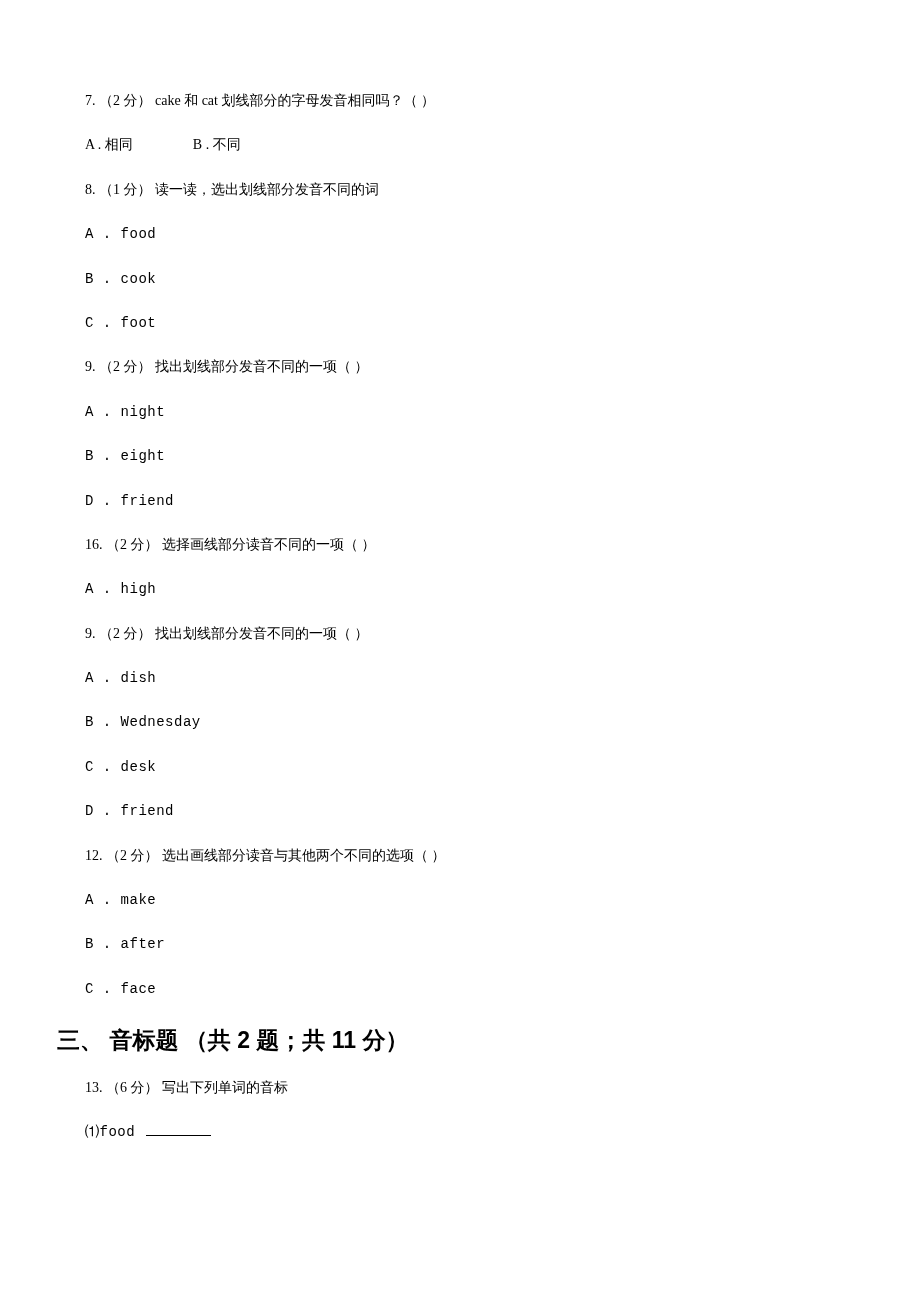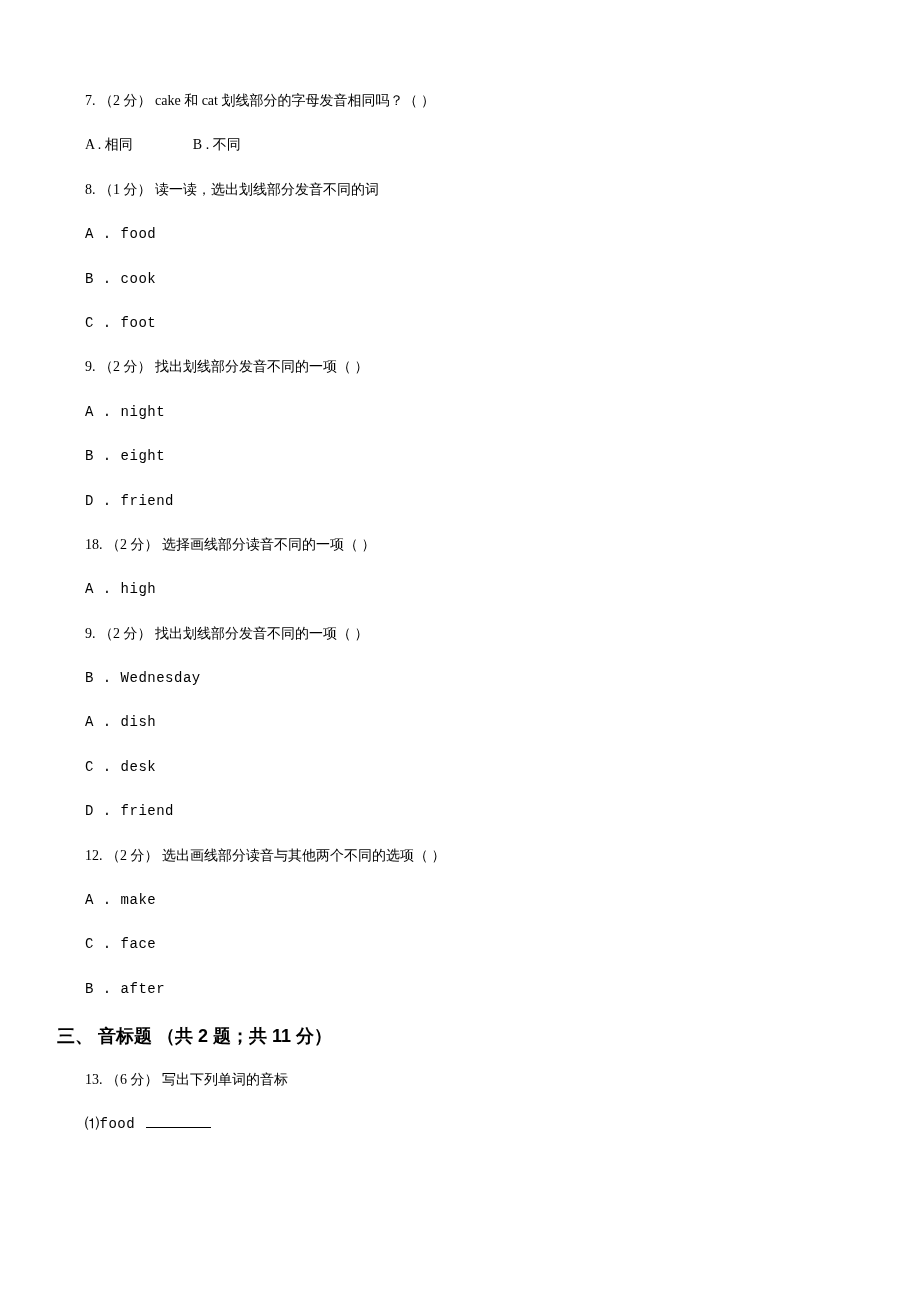--- a/index.html
+++ b/index.html
@@ -24,21 +24,21 @@
     .options-inline {
       display: flex;
       gap: 60px;
       margin-bottom: 22px;
     }
     .option {
       margin-bottom: 22px;
     }
     .section-title {
       font-family: SimHei, "黑体", sans-serif;
-      font-size: 18px;
+      font-size: 23px;
       font-weight: bold;
       margin: 15px 0 18px -28px;
     }
     .sub-question {
       margin-bottom: 16px;
     }
     .blank {
       display: inline-block;
       border-bottom: 1px solid #000;
       width: 65px;
@@ -72,37 +72,37 @@
   </div>
 
   <div class="question">
     <div class="question-stem">9. （2 分） 找出划线部分发音不同的一项（    ）</div>
     <div class="option mono">A . night</div>
     <div class="option mono">B . eight</div>
     <div class="option mono">D . friend</div>
   </div>
 
   <div class="question">
-    <div class="question-stem">18. （2 分） 选择画线部分读音不同的一项（    ）</div>
+    <div class="question-stem">16. （2 分） 选择画线部分读音不同的一项（    ）</div>
     <div class="option mono">A . high</div>
   </div>
 
   <div class="question">
     <div class="question-stem">9. （2 分） 找出划线部分发音不同的一项（    ）</div>
+    <div class="option mono">A . dish</div>
     <div class="option mono">B . Wednesday</div>
-    <div class="option mono">A . dish</div>
     <div class="option mono">C . desk</div>
     <div class="option mono">D . friend</div>
   </div>
 
   <div class="question">
     <div class="question-stem">12. （2 分） 选出画线部分读音与其他两个不同的选项（    ）</div>
     <div class="option mono">A . make</div>
+    <div class="option mono">B . after</div>
     <div class="option mono">C . face</div>
-    <div class="option mono">B . after</div>
   </div>
 
   <div class="section-title">三、 音标题 （共 2 题；共 11 分）</div>
 
   <div class="question">
     <div class="question-stem">13. （6 分） 写出下列单词的音标</div>
     <div class="sub-question">
       <span class="mono">⑴food </span><span class="blank"></span>
     </div>
 

